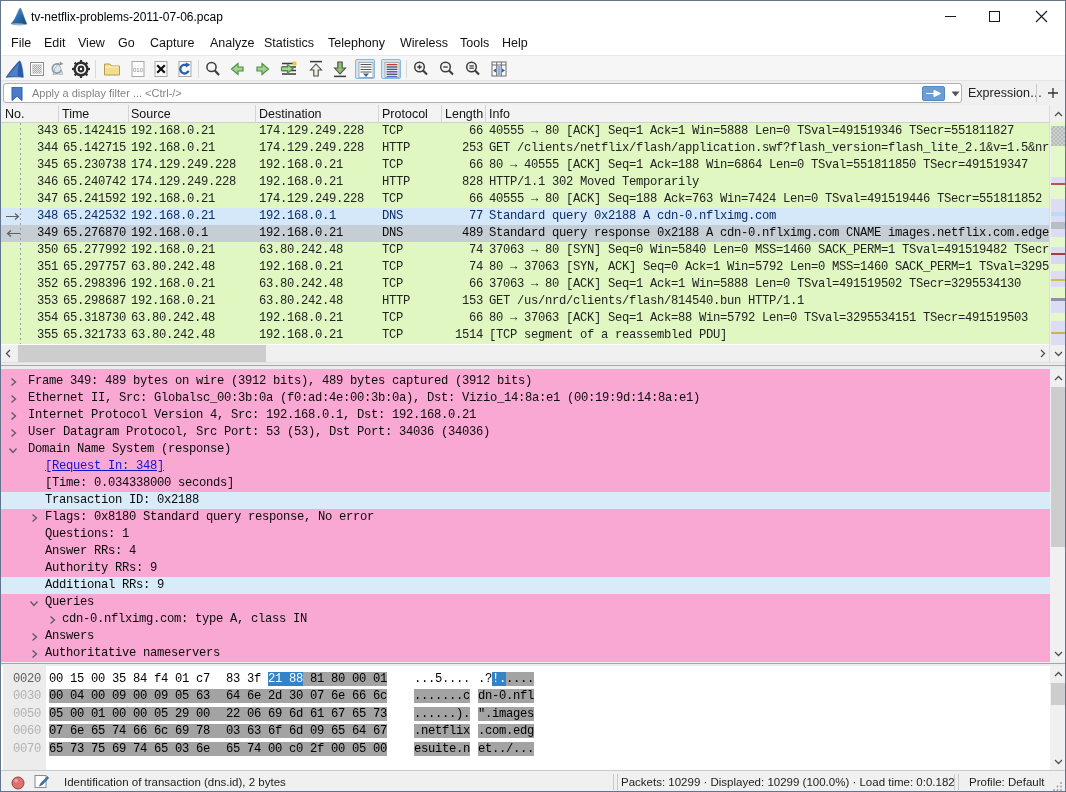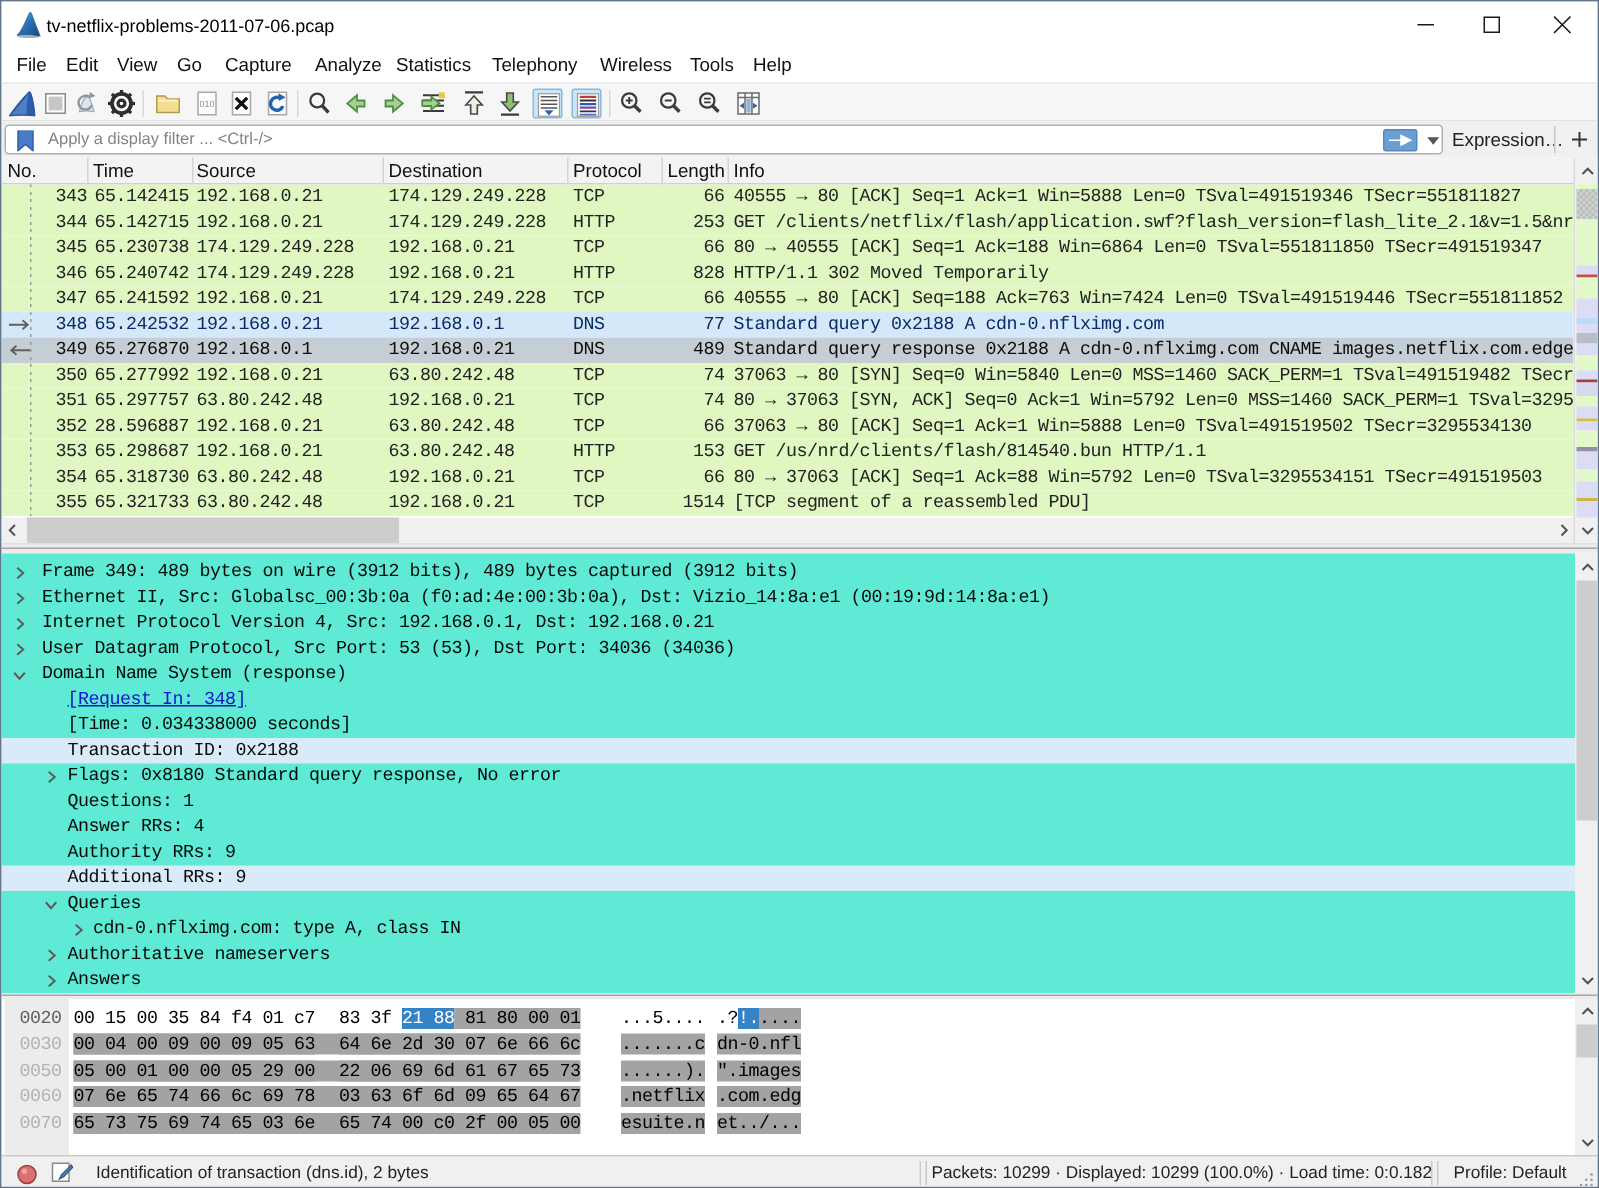--- a/index.html
+++ b/index.html
@@ -32,21 +32,21 @@
 .bg-b{background:#d5e8fa;color:#0a2c66}
 .bg-s{background:#c5cdd5;color:#0c0c0c}
 .c-no{left:0;width:57px;text-align:right}
 .c-t{left:62px}.c-s{left:130px}.c-d{left:258px}.c-p{left:381px}
 .c-l{left:395px;width:87px;text-align:right}.c-i{left:488px}
 
 .sb{background:#f0f0f0}
 .thumb{position:absolute;background:#cdcdcd}
 svg{display:block}
 
-#dpane{left:0;top:368px;width:1049px;height:293px;background:#5eead4;overflow:hidden}
+#dpane{left:0;top:368px;width:1049px;height:293px;background:#f9a8d4;overflow:hidden}
 .drow{position:relative;width:1049px;height:17px;color:#0a0a0a}
 .drow>span{position:absolute;top:1px}
 .dhl{background:#d9eaf9}
 .lnk{color:#1515c8;text-decoration:underline}
 
 #xpane{left:0;top:665px;width:868px;height:104px;background:#fff;overflow:hidden}
 .xrow{position:relative;width:1049px;height:17.4px}
 .xrow>span{position:absolute;top:1px}
 .xoff{left:12px;color:#b2b2b2}
 .xoff1{left:12px;color:#606060}
@@ -365,21 +365,21 @@
 <span class="c-no">351</span>
       <span class="c-t">65.297757</span>
       <span class="c-s">63.80.242.48</span>
       <span class="c-d">192.168.0.21</span>
       <span class="c-p">TCP</span>
       <span class="c-l">74</span>
       <span class="c-i">80 → 37063 [SYN, ACK] Seq=0 Ack=1 Win=5792 Len=0 MSS=1460 SACK_PERM=1 TSval=3295</span>
     </div>
 <div class="prow bg-g">
 <span class="c-no">352</span>
-      <span class="c-t">28.596887</span>
+      <span class="c-t">65.298396</span>
       <span class="c-s">192.168.0.21</span>
       <span class="c-d">63.80.242.48</span>
       <span class="c-p">TCP</span>
       <span class="c-l">66</span>
       <span class="c-i">37063 → 80 [ACK] Seq=1 Ack=1 Win=5888 Len=0 TSval=491519502 TSecr=3295534130</span>
     </div>
 <div class="prow bg-g">
 <span class="c-no">353</span>
       <span class="c-t">65.298687</span>
       <span class="c-s">192.168.0.21</span>
@@ -522,27 +522,27 @@
 <div class="drow">
 <svg style="position:absolute;left:46px;top:4px" width="10" height="10" viewBox="0 0 10 10">
         <path d="M3.5 1.5 L7.5 5 L3.5 8.5" stroke="#5a5a5a" stroke-width="1.3" fill="none"></path>
       </svg>
 <span style="left:61px">cdn-0.nflximg.com: type A, class IN</span>
     </div>
 <div class="drow">
 <svg style="position:absolute;left:28px;top:4px" width="10" height="10" viewBox="0 0 10 10">
         <path d="M3.5 1.5 L7.5 5 L3.5 8.5" stroke="#5a5a5a" stroke-width="1.3" fill="none"></path>
       </svg>
+<span style="left:44px">Answers</span>
+    </div>
+<div class="drow">
+<svg style="position:absolute;left:28px;top:4px" width="10" height="10" viewBox="0 0 10 10">
+        <path d="M3.5 1.5 L7.5 5 L3.5 8.5" stroke="#5a5a5a" stroke-width="1.3" fill="none"></path>
+      </svg>
 <span style="left:44px">Authoritative nameservers</span>
-    </div>
-<div class="drow">
-<svg style="position:absolute;left:28px;top:4px" width="10" height="10" viewBox="0 0 10 10">
-        <path d="M3.5 1.5 L7.5 5 L3.5 8.5" stroke="#5a5a5a" stroke-width="1.3" fill="none"></path>
-      </svg>
-<span style="left:44px">Answers</span>
     </div>
 </div>
 <div class="abs sb" style="left:1049px;top:368px;width:16px;height:293px">
 <svg class="abs" style="left:4px;top:6px" width="9" height="6" viewBox="0 0 9 6">
       <path d="M1 5 L4.5 1.5 L8 5" stroke="#505050" stroke-width="1.3" fill="none"></path>
     </svg>
 <div class="thumb" style="left:1px;top:18px;width:14px;height:160px"></div>
 <svg class="abs" style="left:4px;top:282px" width="9" height="6" viewBox="0 0 9 6">
       <path d="M1 1 L4.5 4.5 L8 1" stroke="#505050" stroke-width="1.3" fill="none"></path>
     </svg>

